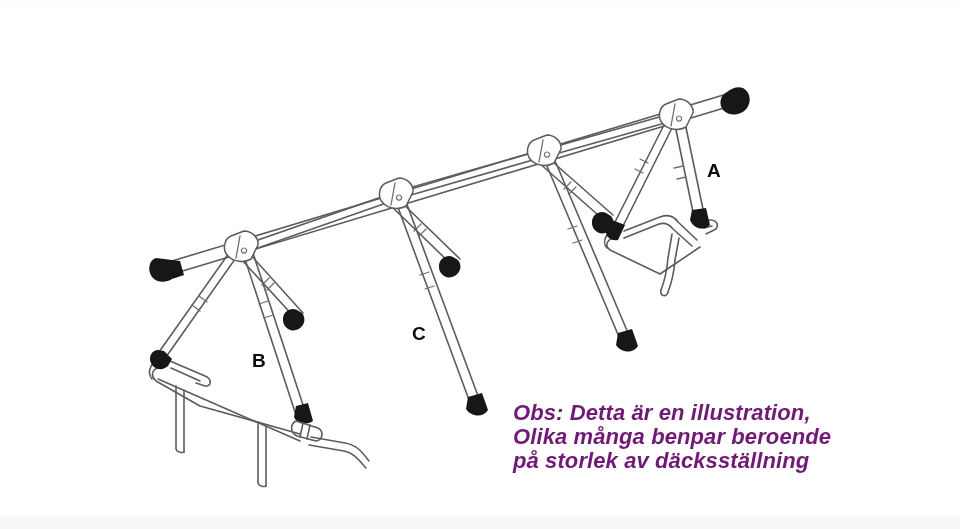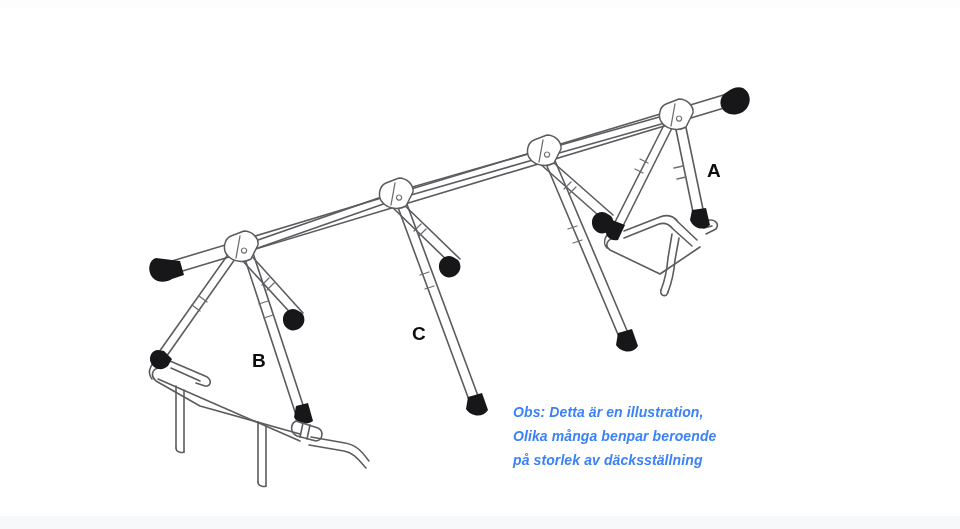--- a/index.html
+++ b/index.html
@@ -53,23 +53,23 @@
     stroke-linejoin: round;
   }
   .cap { fill: #17171a; }
   .joint-fill { fill: #ffffff; stroke: #5c5c60; stroke-width: 1.5; stroke-linejoin: round; }
   .pivot { fill: none; stroke: #6e6e73; stroke-width: 1.2; }
   .note-text {
     position: absolute;
     font-family: "Liberation Sans", sans-serif;
     font-style: italic;
     font-weight: bold;
-    font-size: 14px;
+    font-size: 22px;
     line-height: 25px;
-    color: #3b82f6;
+    color: #701a75;
     letter-spacing: 0.1px;
     white-space: pre;
   }
   .part-label {
     position: absolute;
     font-family: "Liberation Sans", sans-serif;
     font-weight: bold;
     font-size: 19px;
     color: #0d0d0f;
   }

